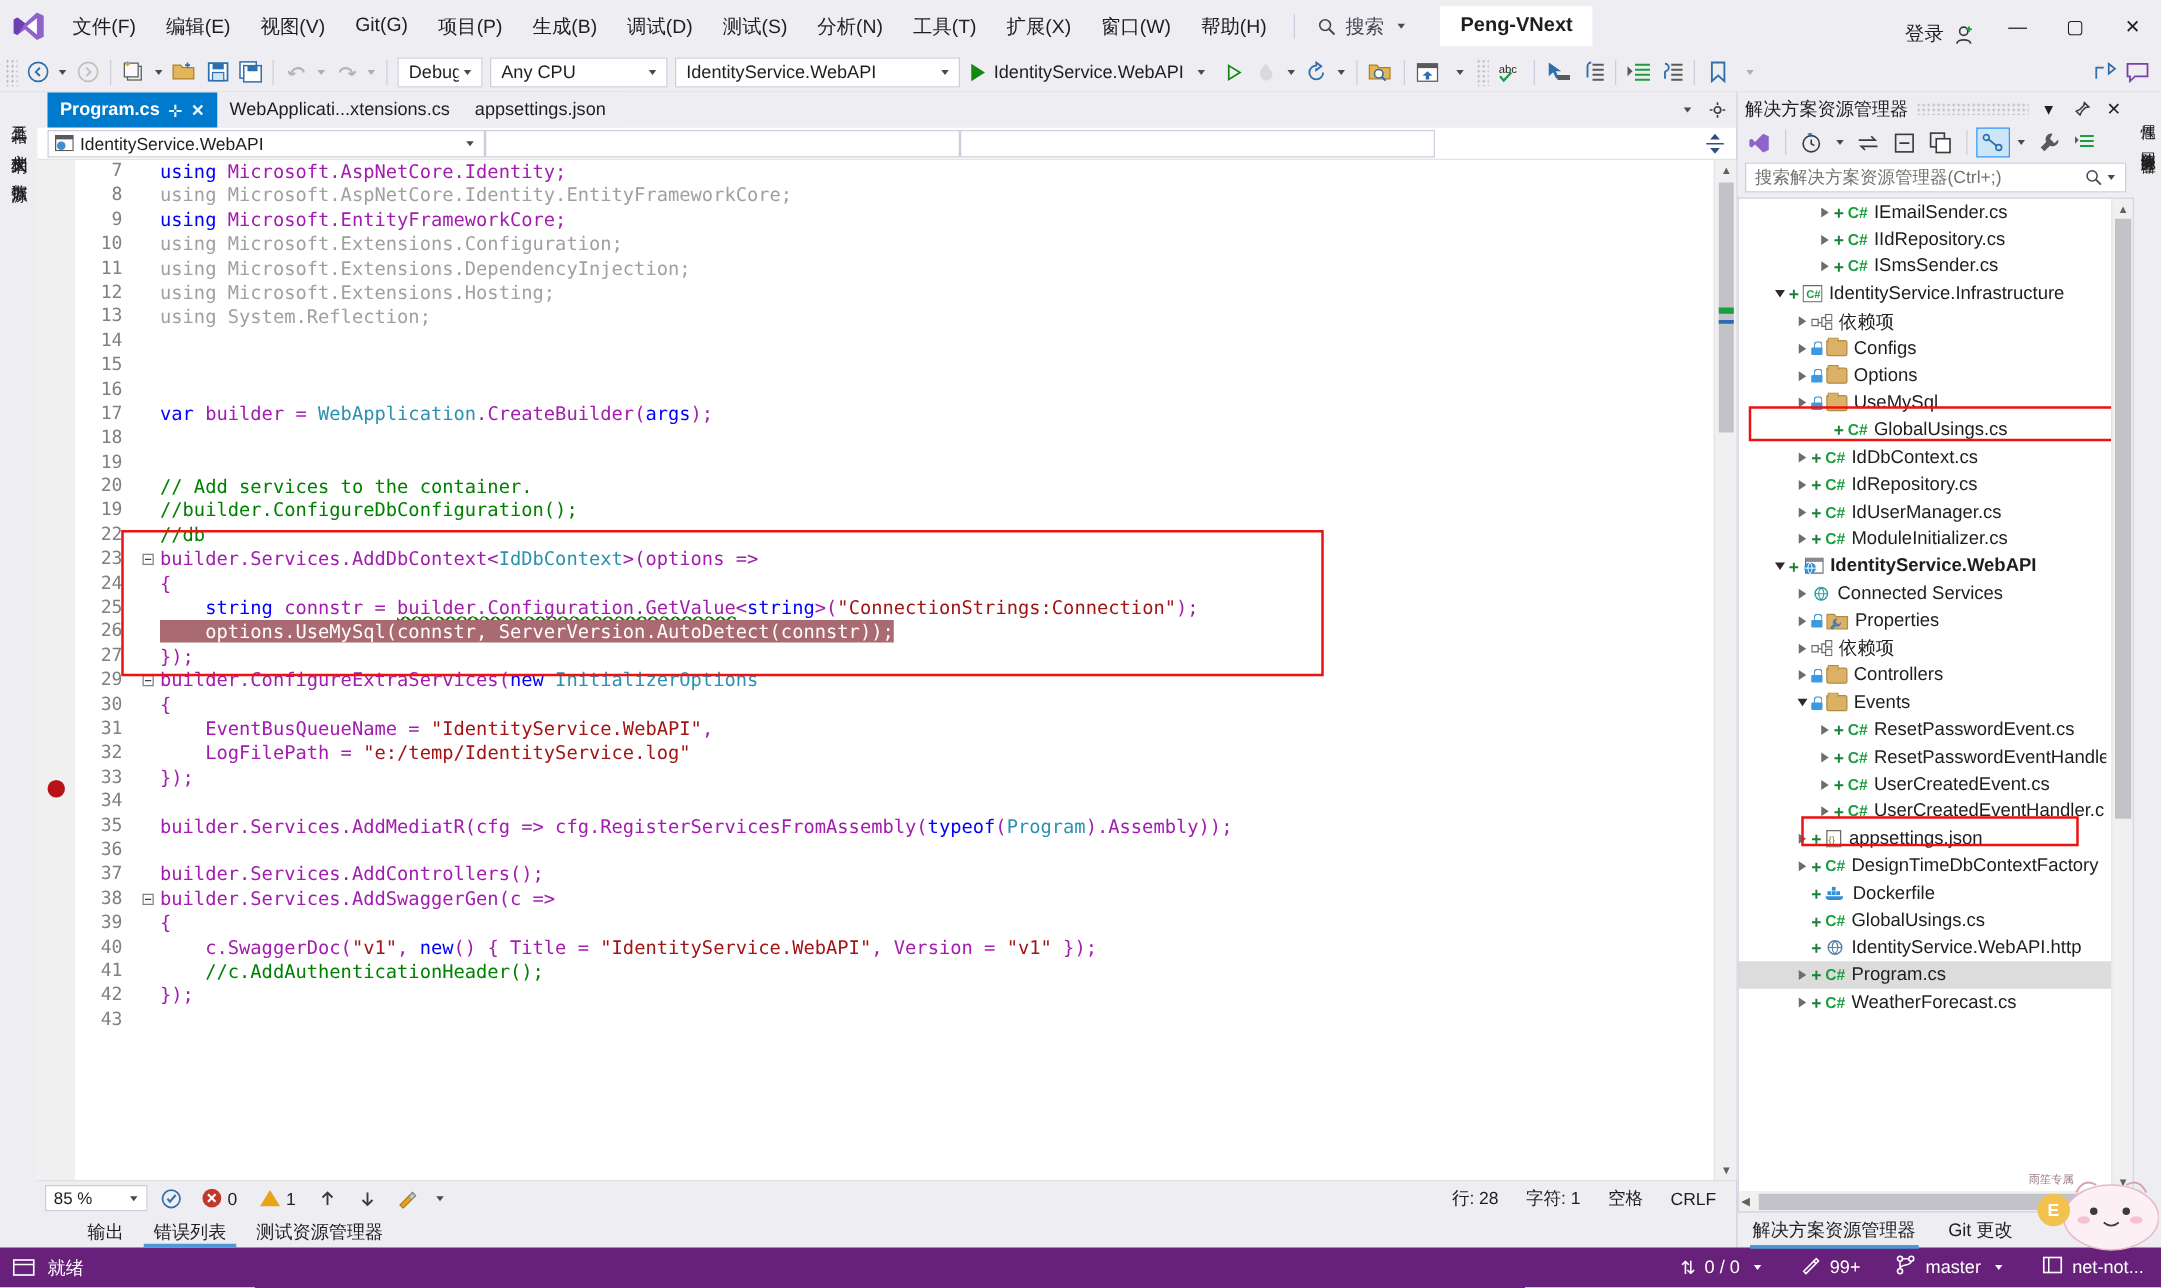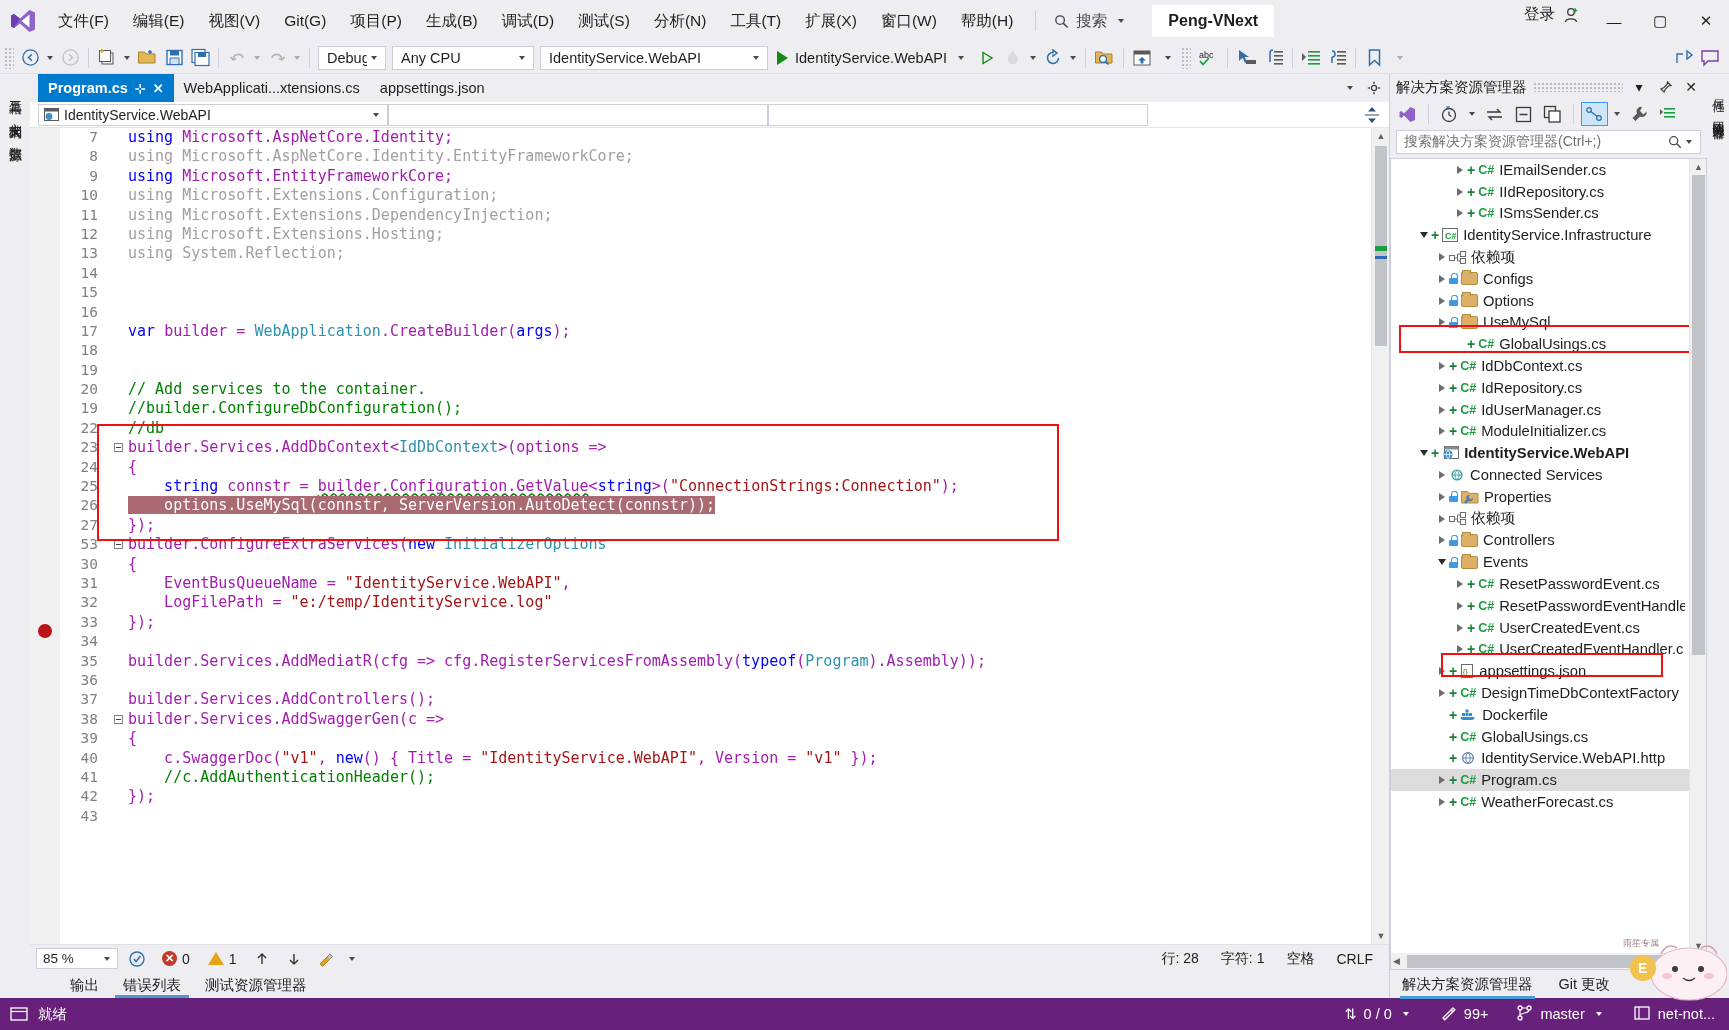--- a/index.html
+++ b/index.html
@@ -15,21 +15,21 @@
 
   
   .titlebar{ height:42px; background:#eeeef2; display:flex; align-items:center; flex:0 0 42px; }
   .vslogo{ width:46px; display:flex; justify-content:center; align-items:center; }
   .vslogo svg{ display:block; }
   .menu{ display:flex; align-items:center; height:42px; }
   .menu-item{ padding:5px 12px; font-size:15.5px; color:#1e1e1e; white-space:nowrap; cursor:default; }
   .sep-v{ width:1px; height:20px; background:#cccedb; margin:0 10px; }
   .search-box{ display:flex; align-items:center; gap:7px; padding:3px 8px; color:#44464f; font-size:15.5px; cursor:text;}
   .proj-chip{ background:#ffffff; font-weight:bold; font-size:16px; padding:7px 16px; margin-left:16px; color:#1e1e1e; }
-  .tb-right{ margin-left:auto; display:flex; align-items:flex-start; height:42px; }
+  .tb-right{ margin-left:auto; display:flex; align-items:flex-end; height:42px; }
   .signin{ display:flex; align-items:center; gap:6px; font-size:15.5px; padding:4px 10px; color:#1e1e1e; cursor:default;}
   .winbtn{ width:46px; height:42px; display:flex; align-items:center; justify-content:center; color:#1e1e1e; font-size:15px; cursor:default;}
 
   
   .toolbar{ height:32px; background:#eeeef2; display:flex; align-items:center; flex:0 0 32px; padding-left:4px; border-bottom:1px solid #e0e0e6;}
   .grip{ width:10px; height:22px; background-image:radial-gradient(#bcbcc8 1px, transparent 1px); background-size:4px 4px; margin-right:3px; }
   .tbtn{ height:26px; min-width:26px; display:flex; align-items:center; justify-content:center; padding:0 3px; cursor:default; }
   .tbtn.dis{ opacity:.38; }
   .caret{ width:0;height:0;border-left:3.5px solid transparent;border-right:3.5px solid transparent;border-top:4px solid #4a4a4a; margin:0 4px; }
   .tb-sep{ width:1px; height:20px; background:#cccedb; margin:0 5px; }
@@ -465,21 +465,21 @@
               <div class="line"><span class="ln">18</span><span class="fold"></span><span class="txt"></span></div>
               <div class="line"><span class="ln">19</span><span class="fold"></span><span class="txt"></span></div>
               <div class="line"><span class="ln">20</span><span class="fold"></span><span class="txt"><span class="cmt">// Add services to the container.</span></span></div>
               <div class="line"><span class="ln">19</span><span class="fold"></span><span class="txt"><span class="cmt">//builder.ConfigureDbConfiguration();</span></span></div>
               <div class="line"><span class="ln">22</span><span class="fold"></span><span class="txt"><span class="cmt">//db</span></span></div>
               <div class="line"><span class="ln">23</span><span class="fold"><span class="box"></span></span><span class="txt"><span class="pln">builder.Services.AddDbContext&lt;</span><span class="typ">IdDbContext</span><span class="pln">&gt;(options =&gt;</span></span></div>
               <div class="line"><span class="ln">24</span><span class="fold"></span><span class="txt"><span class="pln">{</span></span></div>
               <div class="line"><span class="ln">25</span><span class="fold"></span><span class="txt"><span class="kw">    string </span><span class="pln">connstr = </span><span class="pln squig">builder.Configuration.GetValue</span><span class="pln">&lt;</span><span class="kw">string</span><span class="pln">&gt;(</span><span class="str">"ConnectionStrings:Connection"</span><span class="pln">);</span></span></div>
               <div class="line"><span class="ln">26</span><span class="fold"></span><span class="txt"><span class="selhl">    options.UseMySql(connstr, ServerVersion.AutoDetect(connstr));</span></span></div>
               <div class="line"><span class="ln">27</span><span class="fold"></span><span class="txt"><span class="pln">});</span></span></div>
-              <div class="line"><span class="ln">53</span><span class="fold"><span class="box"></span></span><span class="txt"><span class="pln">builder.ConfigureExtraServices(</span><span class="kw">new </span><span class="typ">InitializerOptions</span></span></div>
+              <div class="line"><span class="ln">29</span><span class="fold"><span class="box"></span></span><span class="txt"><span class="pln">builder.ConfigureExtraServices(</span><span class="kw">new </span><span class="typ">InitializerOptions</span></span></div>
               <div class="line"><span class="ln">30</span><span class="fold"></span><span class="txt"><span class="pln">{</span></span></div>
               <div class="line"><span class="ln">31</span><span class="fold"></span><span class="txt"><span class="pln">    EventBusQueueName = </span><span class="str">"IdentityService.WebAPI"</span><span class="pln">,</span></span></div>
               <div class="line"><span class="ln">32</span><span class="fold"></span><span class="txt"><span class="pln">    LogFilePath = </span><span class="str">"e:/temp/IdentityService.log"</span></span></div>
               <div class="line"><span class="ln">33</span><span class="fold"></span><span class="txt"><span class="pln">});</span></span></div>
               <div class="line"><span class="ln">34</span><span class="fold"></span><span class="txt"></span></div>
               <div class="line"><span class="ln">35</span><span class="fold"></span><span class="txt"><span class="pln">builder.Services.AddMediatR(cfg =&gt; cfg.RegisterServicesFromAssembly(</span><span class="kw">typeof</span><span class="pln">(</span><span class="typ">Program</span><span class="pln">).Assembly));</span></span></div>
               <div class="line"><span class="ln">36</span><span class="fold"></span><span class="txt"></span></div>
               <div class="line"><span class="ln">37</span><span class="fold"></span><span class="txt"><span class="pln">builder.Services.AddControllers();</span></span></div>
               <div class="line"><span class="ln">38</span><span class="fold"><span class="box"></span></span><span class="txt"><span class="pln">builder.Services.AddSwaggerGen(c =&gt;</span></span></div>
               <div class="line"><span class="ln">39</span><span class="fold"></span><span class="txt"><span class="pln">{</span></span></div>

